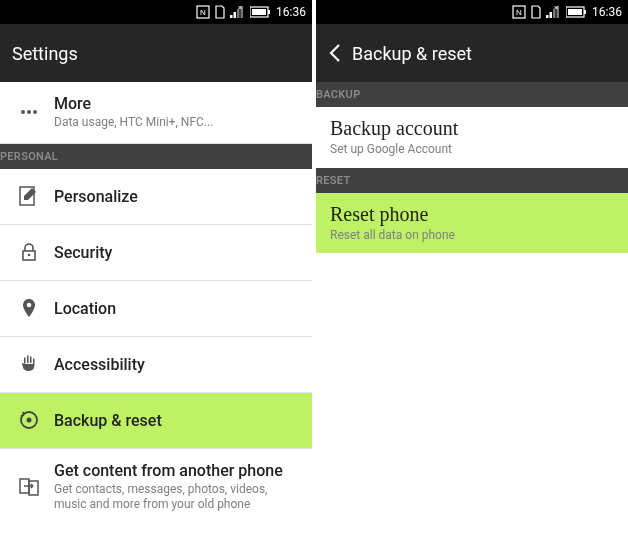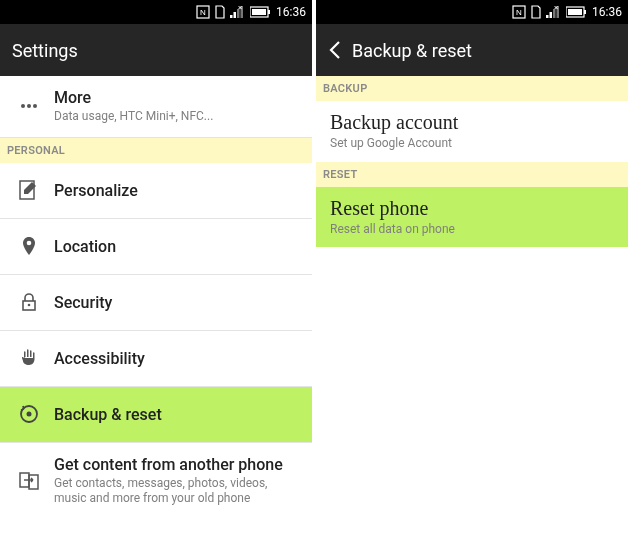--- a/index.html
+++ b/index.html
@@ -28,36 +28,36 @@
     display: flex;
     align-items: center;
     justify-content: flex-end;
     padding: 0 6px;
     gap: 4px;
     font-size: 12px;
   }
   .status-bar .icon { display:inline-flex; align-items:center; }
   .status-bar svg { display:block; }
   .header {
-    height: 52px;
+    height: 58px;
     background: #262626;
     color: #fff;
     display: flex;
     align-items: center;
     padding: 0 12px;
     font-size: 18px;
     font-weight: 400;
   }
   .header .back { margin-right: 10px; display:inline-flex; }
   .section-header {
-    background: #fef9c3;
+    background: #404040;
     color: #8a8a8a;
     font-size: 11px;
     font-weight: 600;
-    padding: 6px 7px;
+    padding: 6px 0;
     letter-spacing: 0.3px;
   }
   .list { flex:1; overflow:hidden; }
   .item {
     display: flex;
     align-items: center;
     padding: 12px 14px;
     border-bottom: 1px solid #e3e3e3;
     min-height: 56px;
   }
@@ -142,39 +142,39 @@
       </span>
       <span class="text-slot">
         <span class="title">Personalize</span>
       </span>
     </div>
 
 
     <div class="item">
       <span class="icon-slot">
         <svg width="22" height="22" viewBox="0 0 22 22">
-            <path d="M11 2c-3.5 0-6 2.7-6 6 0 4.5 6 12 6 12s6-7.5 6-12c0-3.3-2.5-6-6-6z" fill="#555"></path>
-            <circle cx="11" cy="8" r="2.3" fill="#fff"></circle>
-          </svg>
-      </span>
-      <span class="text-slot">
-        <span class="title">Location</span>
-      </span>
-    </div>
-
-    <div class="item">
-      <span class="icon-slot">
-        <svg width="22" height="22" viewBox="0 0 22 22">
             <rect x="5" y="10" width="12" height="9" fill="none" stroke="#555" stroke-width="1.6"></rect>
             <path d="M7 10V7a4 4 0 0 1 8 0v3" fill="none" stroke="#555" stroke-width="1.6"></path>
             <circle cx="11" cy="14" r="1.3" fill="#555"></circle>
           </svg>
       </span>
       <span class="text-slot">
         <span class="title">Security</span>
+      </span>
+    </div>
+
+    <div class="item">
+      <span class="icon-slot">
+        <svg width="22" height="22" viewBox="0 0 22 22">
+            <path d="M11 2c-3.5 0-6 2.7-6 6 0 4.5 6 12 6 12s6-7.5 6-12c0-3.3-2.5-6-6-6z" fill="#555"></path>
+            <circle cx="11" cy="8" r="2.3" fill="#fff"></circle>
+          </svg>
+      </span>
+      <span class="text-slot">
+        <span class="title">Location</span>
       </span>
     </div>
 
     <div class="item">
       <span class="icon-slot">
         <svg width="22" height="22" viewBox="0 0 22 22">
             <path d="M6 11V5c0-1 1.5-1 1.5 0v5M9 10V3c0-1 1.5-1 1.5 0v7M12 10V4c0-1 1.5-1 1.5 0v6M15 11V6c0-1 1.5-1 1.5 0v6c0 3-2 6-5.5 6S5 16 5 14l-1-3c-.3-1 1-1.5 1.5-.5L6 11" fill="#555"></path>
           </svg>
       </span>
       <span class="text-slot">

